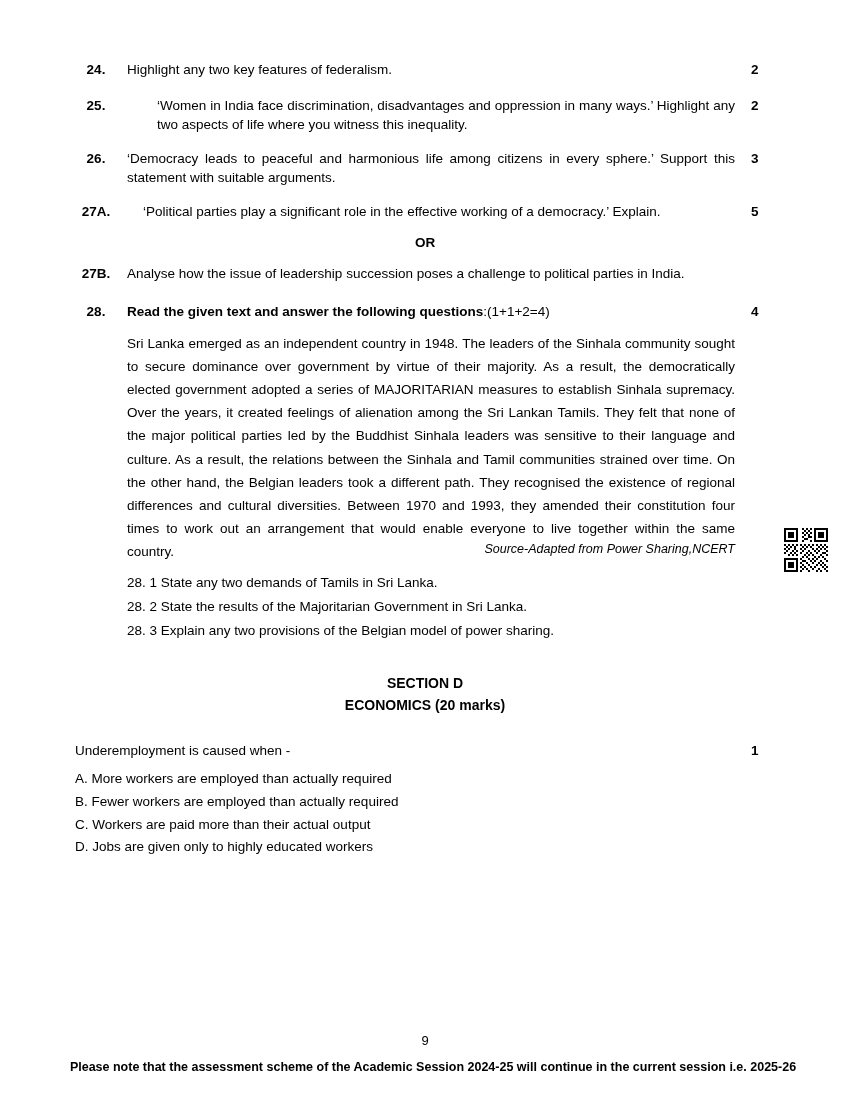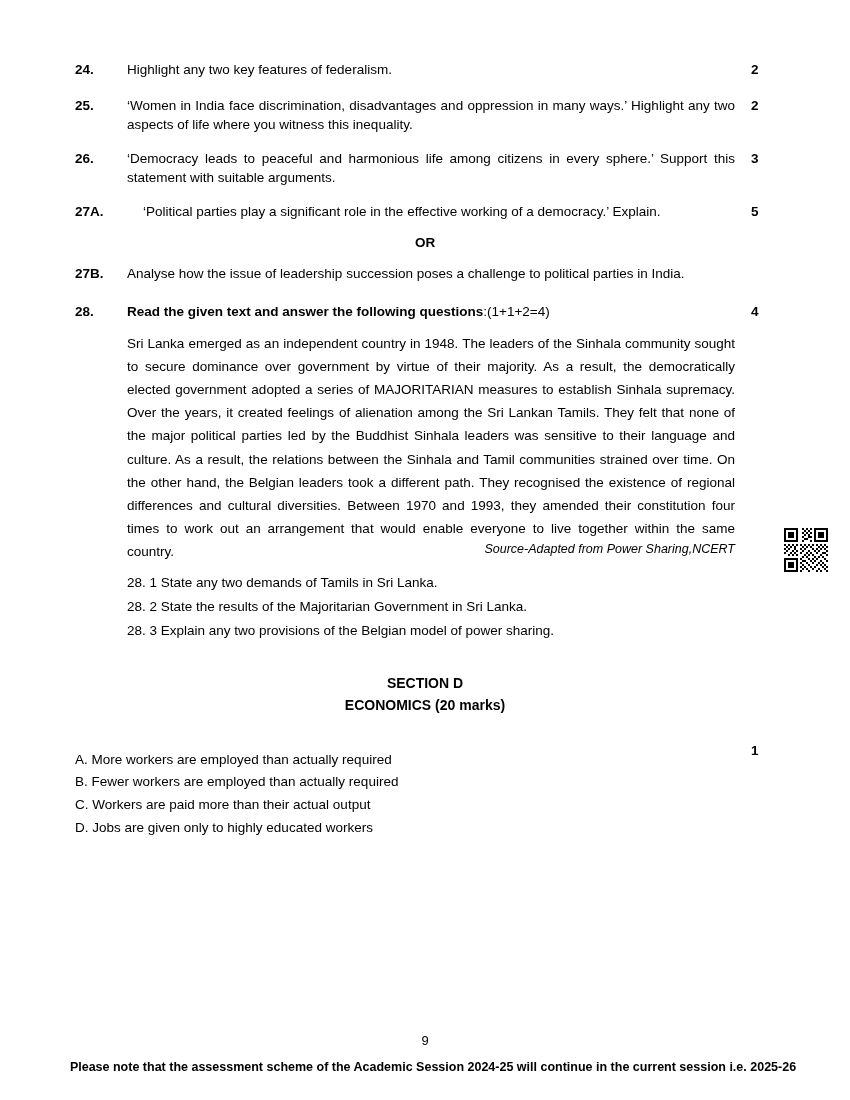--- a/index.html
+++ b/index.html
@@ -25,21 +25,21 @@
   }
   
   .qrow {
     position: relative;
     display: flex;
     margin-bottom: 16px;
   }
   .qnum {
     width: 52px;
     flex: 0 0 52px;
-    text-align: left;
+    text-align: center;
     font-size: 13.5px;
     font-weight: bold;
     padding-right: 10px;
     box-sizing: border-box;
     line-height: 1.45;
   }
   .qbody {
     flex: 1 1 auto;
     font-size: 13.5px;
     line-height: 1.45;
@@ -135,21 +135,21 @@
 <body>
 
 <div class="page">
 
   <div class="qrow">
     <div class="qnum">24.</div>
     <div class="qbody">Highlight any two key features of federalism.</div>
     <div class="marks">2</div>
   </div>
 
-  <div class="qrow" style="margin-bottom:14px;">
+  <div class="qrow" style="margin-bottom:14px;gap:30px;">
     <div class="qnum">25.</div>
     <div class="qbody justify">‘Women in India face discrimination, disadvantages and oppression in many ways.’ Highlight any two aspects of life where you witness this inequality.</div>
     <div class="marks">2</div>
   </div>
 
   <div class="qrow" style="margin-bottom:14px;">
     <div class="qnum">26.</div>
     <div class="qbody justify">‘Democracy leads to peaceful and harmonious life among citizens in every sphere.’ Support this statement with suitable arguments.</div>
     <div class="marks">3</div>
   </div>
@@ -185,20 +185,21 @@
     <div class="marks">4</div>
   </div>
 
   <div class="section-head">
     <span class="blk">SECTION D</span>
     <span class="blk">ECONOMICS (20 marks)</span>
   </div>
 
   <div class="qrow" style="margin-top:24px;">
     <div class="qbody">
+      <div>Underemployment is caused when -</div>
       <div class="options">
         <div>A. More workers are employed than actually required</div>
         <div>B. Fewer workers are employed than actually required</div>
         <div>C. Workers are paid more than their actual output</div>
         <div>D. Jobs are given only to highly educated workers</div>
       </div>
     </div>
     <div class="marks">1</div>
   </div>
 

